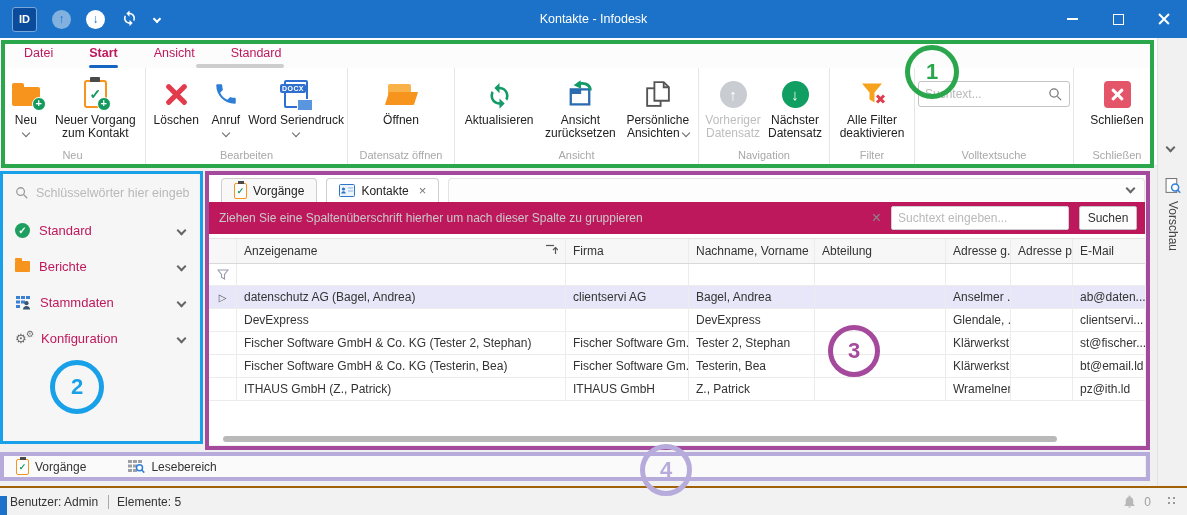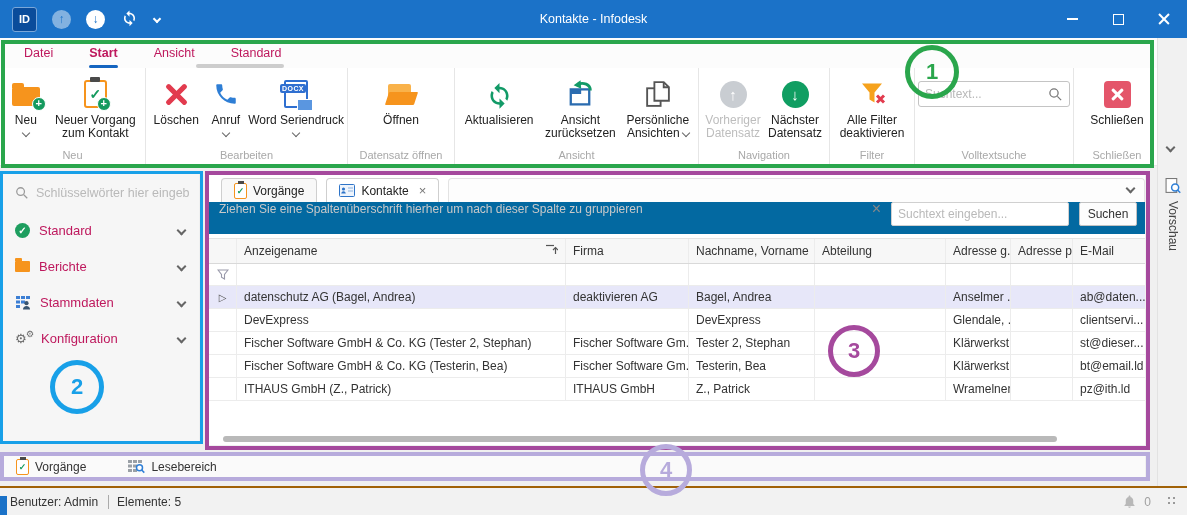--- a/index.html
+++ b/index.html
@@ -90,21 +90,21 @@
   .ic-gears::after { content:"⚙"; position:absolute; font-size:9px; right:-2px; top:-4px; }
   
   .mainpanel { position:absolute; left:209px; top:175px; width:936px; height:270px; background:#fff; display:flex; flex-direction:column; }
   .doctabs { height:27px; display:flex; align-items:flex-end; padding-left:12px; position:relative; }
   .dtab { height:24px; border:1px solid #cfcfcf; border-bottom:none; border-radius:4px 4px 0 0; display:flex; align-items:center; gap:6px; padding:0 12px; font-size:12px; margin-right:9px; background:#f8f8f8; }
   .dtab.active { background:#fff; }
   .dtab .close { color:#777; font-size:13px; line-height:10px; margin-left:4px; }
   .dtab .close::after { content:"×"; }
   .tabrest { flex:1; height:24px; border:1px solid #e3e3e3; border-bottom:none; border-radius:4px 4px 0 0; background:#fdfdfd; position:relative; }
   .tabrest .chev { position:absolute; right:10px; top:6px; }
-  .groupbybar { height:32px; display:flex; background:#0369a1; padding:0 8px 0 10px; gap:10px; }
+  .groupbybar { height:32px; display:flex; align-items:center; background:#be185d; padding:0 8px 0 10px; gap:10px; }
   .gbhint { font-size:12px; color:#c9c9c9; flex:1; white-space:nowrap; overflow:hidden; }
   .gclear { color:#888; font-size:16px; line-height:14px; } .gclear::after { content:"×"; }
   .gsearch { display:flex; align-items:center; width:178px; height:24px; border:1px solid #d0d0d0; border-radius:2px; background:#fff; padding:0 6px; }
   .suchen { height:24px; width:58px; border:1px solid #c2c2c2; border-radius:2px; background:#fdfdfd; font-size:12px; font-family:"Liberation Sans",sans-serif; color:#333; }
   
   .tbl { margin-top:4px; }
   .tr { display:flex; height:23px; border-bottom:1px solid #ececec; background:#fff; }
   .tr.head { height:26px; background:#f7f7f7; border-top:1px solid #e3e3e3; border-bottom:1px solid #d9d9d9; }
   .tr.filter { height:22px; }
   .tr.sel { background:#e7e7f9; }
@@ -464,21 +464,21 @@
         <div class="td c3"></div>
         <div class="td c4"></div>
         <div class="td c5"></div>
         <div class="td c6"></div>
         <div class="td c7"></div>
       </div>
 
       <div class="tr sel">
         <div class="td c0 rowmark"></div>
         <div class="td c1">datenschutz AG (Bagel, Andrea)</div>
-        <div class="td c2">deaktivieren AG</div>
+        <div class="td c2">clientservi AG</div>
         <div class="td c3">Bagel, Andrea</div>
         <div class="td c4"></div>
         <div class="td c5">Anselmer ...</div>
         <div class="td c6"></div>
         <div class="td c7">ab@daten...</div>
       </div>
       <div class="tr">
         <div class="td c0"></div>
         <div class="td c1">DevExpress</div>
         <div class="td c2"></div>
@@ -489,21 +489,21 @@
         <div class="td c7">clientservi...</div>
       </div>
       <div class="tr">
         <div class="td c0"></div>
         <div class="td c1">Fischer Software GmbH &amp; Co. KG (Tester 2, Stephan)</div>
         <div class="td c2">Fischer Software Gm...</div>
         <div class="td c3">Tester 2, Stephan</div>
         <div class="td c4"></div>
         <div class="td c5">Klärwerkst...</div>
         <div class="td c6"></div>
-        <div class="td c7">st@dieser...</div>
+        <div class="td c7">st@fischer...</div>
       </div>
       <div class="tr">
         <div class="td c0"></div>
         <div class="td c1">Fischer Software GmbH &amp; Co. KG (Testerin, Bea)</div>
         <div class="td c2">Fischer Software Gm...</div>
         <div class="td c3">Testerin, Bea</div>
         <div class="td c4"></div>
         <div class="td c5">Klärwerkst...</div>
         <div class="td c6"></div>
         <div class="td c7">bt@email.ld</div>

